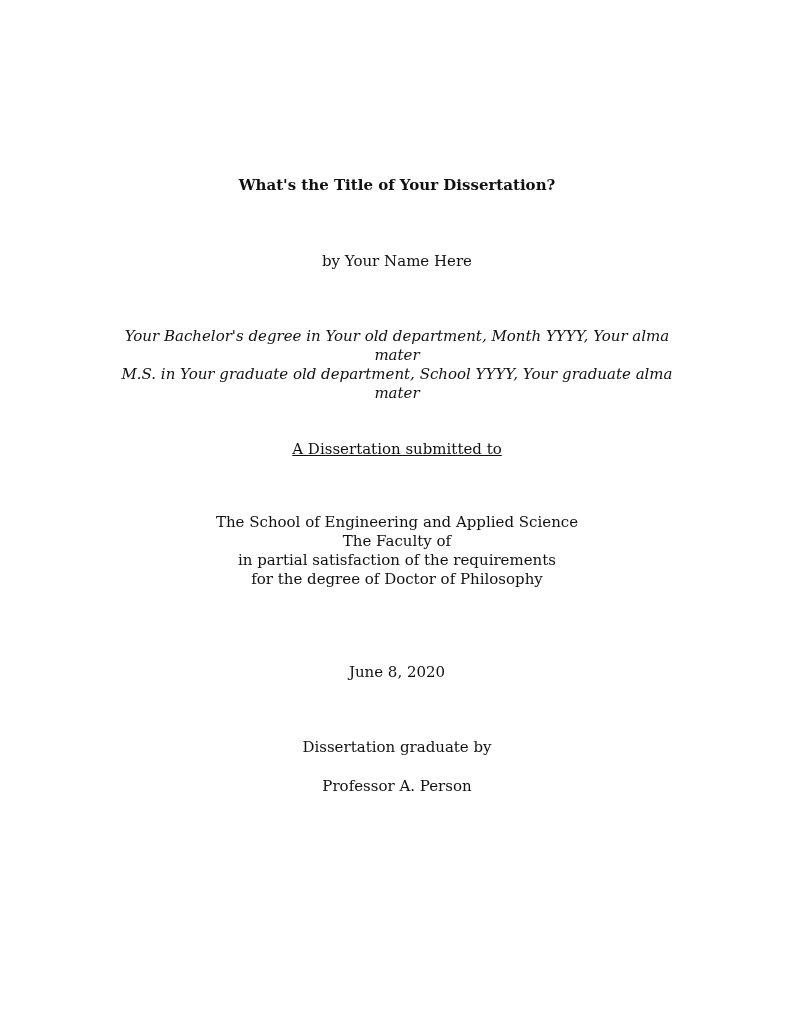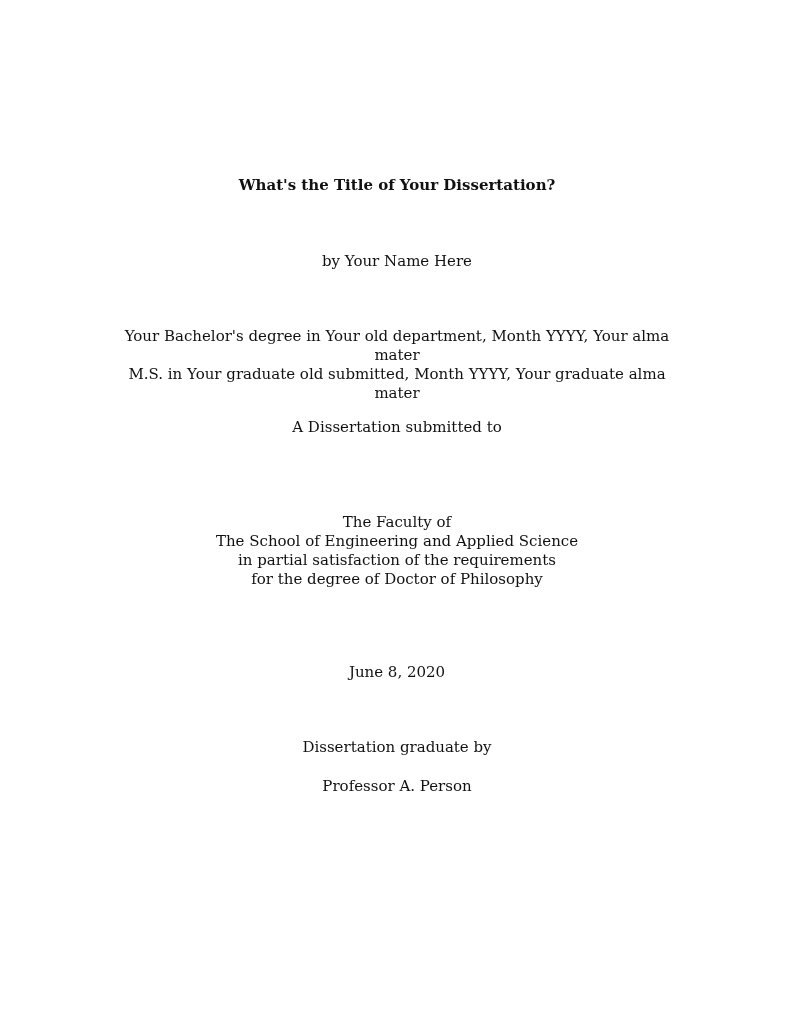--- a/index.html
+++ b/index.html
@@ -23,48 +23,48 @@
     text-align: center;
     font-size: 15px;
     line-height: 19px;
   }
   .doc-title {
     top: 176px;
     font-weight: bold;
     font-size: 15px;
   }
   .author-line   { top: 252px; }
-  .degrees-block { top: 327px; }
-  .submission-line { top: 418px; }
+  .degrees-block { top: 327px; font-style: italic; }
+  .submission-line { top: 440px; text-decoration: underline; }
   .faculty-block { top: 513px; }
   .date-line     { top: 663px; }
   .directed-line { top: 738px; }
   .director-block{ top: 777px; }
 </style>
 </head>
 <body>
 
 <div class="page">
 
   <div class="block doc-title">What's the Title of Your Dissertation?</div>
 
   <div class="block author-line">by Your Name Here</div>
 
   <div class="block degrees-block">
     <div>Your Bachelor's degree in Your old department, Month YYYY, Your alma</div>
     <div>mater</div>
-    <div>M.S. in Your graduate old submitted, Month YYYY, Your graduate alma</div>
+    <div>M.S. in Your graduate old department, School YYYY, Your graduate alma</div>
     <div>mater</div>
   </div>
 
   <div class="block submission-line">A Dissertation submitted to</div>
 
   <div class="block faculty-block">
+    <div>The School of Engineering and Applied Science</div>
     <div>The Faculty of</div>
-    <div>The School of Engineering and Applied Science</div>
     <div>in partial satisfaction of the requirements</div>
     <div>for the degree of Doctor of Philosophy</div>
   </div>
 
   <div class="block date-line">June 8, 2020</div>
 
   <div class="block directed-line">Dissertation graduate by</div>
 
   <div class="block director-block">
     <div>Professor A. Person</div>

